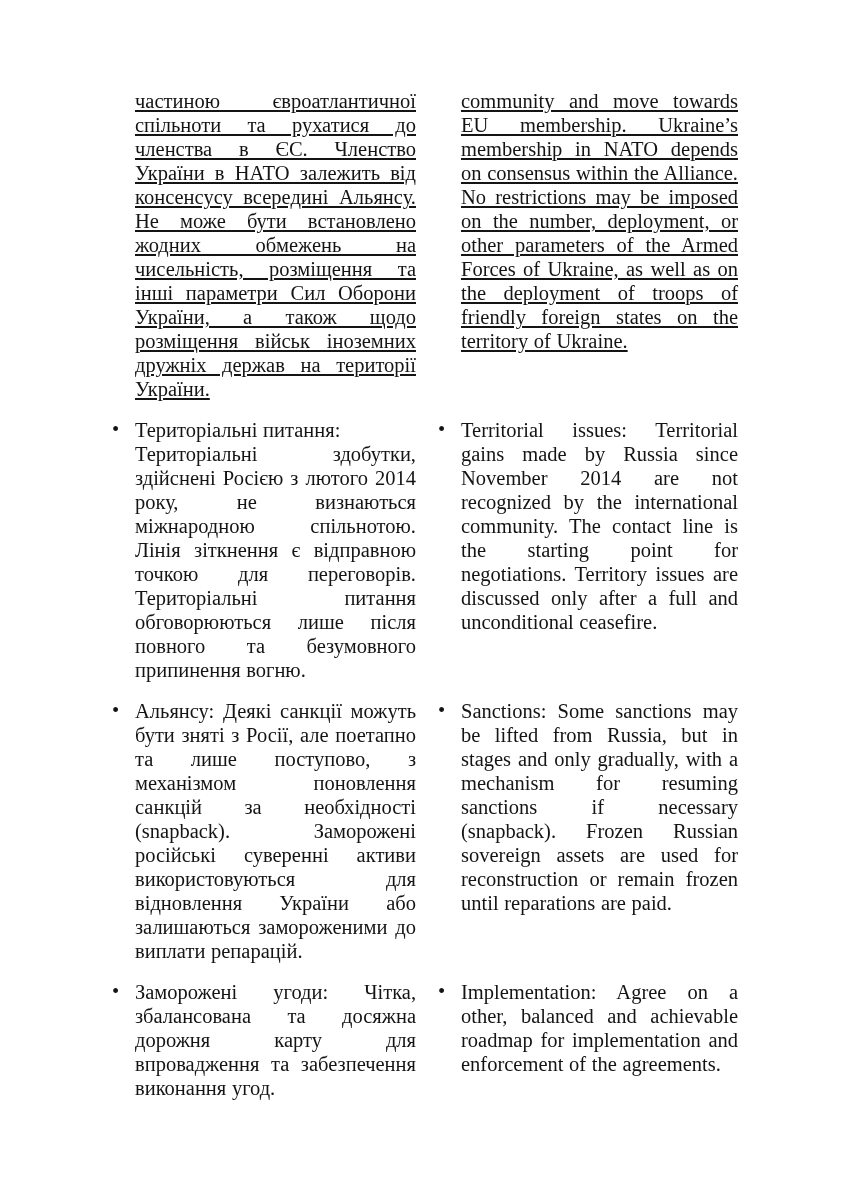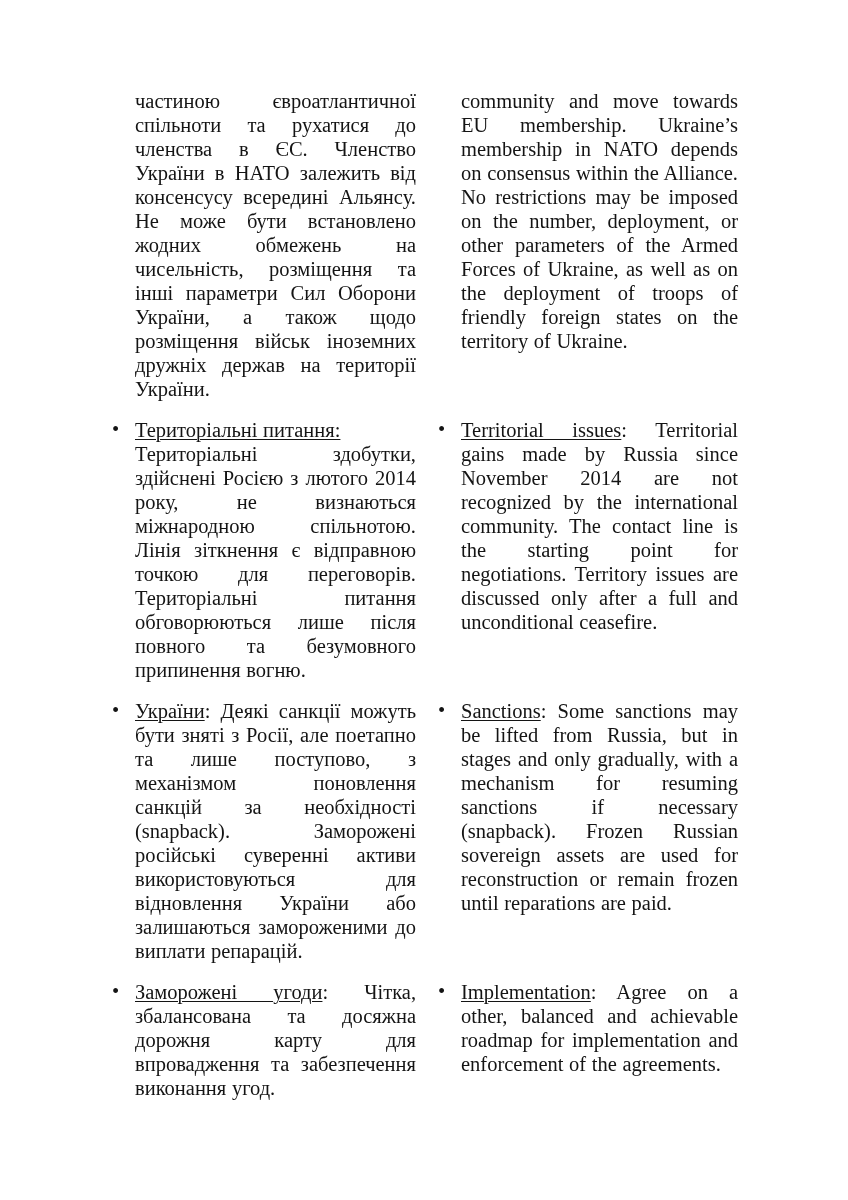--- a/index.html
+++ b/index.html
@@ -20,20 +20,21 @@
     line-height: 24px;
     color: #141414;
   }
   .row {
     display: flex;
     align-items: flex-start;
     margin-top: 17px;
   }
   .row.first {
     margin-top: 0;
+    text-decoration: underline;
   }
   .col-uk {
     width: 281px;
     margin-left: 135px;
     flex: 0 0 auto;
   }
   .col-en {
     width: 277px;
     margin-left: 45px;
     flex: 0 0 auto;
@@ -45,21 +46,20 @@
     hyphens: none;
     word-spacing: 0.5px;
   }
   .bullet {
     position: absolute;
     left: -23px;
     top: -1px;
     text-align: left;
   }
   .heading {
-    text-decoration: underline;
     text-decoration-thickness: 1.4px;
     text-underline-offset: 2px;
   }
 </style>
 </head>
 <body>
 
 <main class="page">
 
   <section class="row first">
@@ -75,21 +75,21 @@
     <div class="col-uk">
       <div class="para"><span class="bullet">•</span><span class="heading">Територіальні питання:</span><br><span>Територіальні здобутки, здійснені Росією з лютого 2014 року, не визнаються міжнародною спільнотою. Лінія зіткнення є відправною точкою для переговорів. Територіальні питання обговорюються лише після повного та безумовного припинення вогню.</span></div>
     </div>
     <div class="col-en">
       <div class="para"><span class="bullet">•</span><span class="heading">Territorial issues</span><span>: </span><span>Territorial gains made by Russia since November 2014 are not recognized by the international community. The contact line is the starting point for negotiations. Territory issues are discussed only after a full and unconditional ceasefire.</span></div>
     </div>
   </section>
 
   <section class="row">
     <div class="col-uk">
-      <div class="para"><span class="bullet">•</span><span class="heading">України</span><span>: </span><span>Деякі санкції можуть бути зняті з Росії, але поетапно та лише поступово, з механізмом поновлення санкцій за необхідності (snapback). Заморожені російські суверенні активи використовуються для відновлення України або залишаються замороженими до виплати репарацій.</span></div>
+      <div class="para"><span class="bullet">•</span><span class="heading">Альянсу</span><span>: </span><span>Деякі санкції можуть бути зняті з Росії, але поетапно та лише поступово, з механізмом поновлення санкцій за необхідності (snapback). Заморожені російські суверенні активи використовуються для відновлення України або залишаються замороженими до виплати репарацій.</span></div>
     </div>
     <div class="col-en">
       <div class="para"><span class="bullet">•</span><span class="heading">Sanctions</span><span>: </span><span>Some sanctions may be lifted from Russia, but in stages and only gradually, with a mechanism for resuming sanctions if necessary (snapback). Frozen Russian sovereign assets are used for reconstruction or remain frozen until reparations are paid.</span></div>
     </div>
   </section>
 
   <section class="row">
     <div class="col-uk">
       <div class="para"><span class="bullet">•</span><span class="heading">Заморожені угоди</span><span>: </span><span>Чітка, збалансована та досяжна дорожня карту для впровадження та забезпечення виконання угод.</span></div>
     </div>

